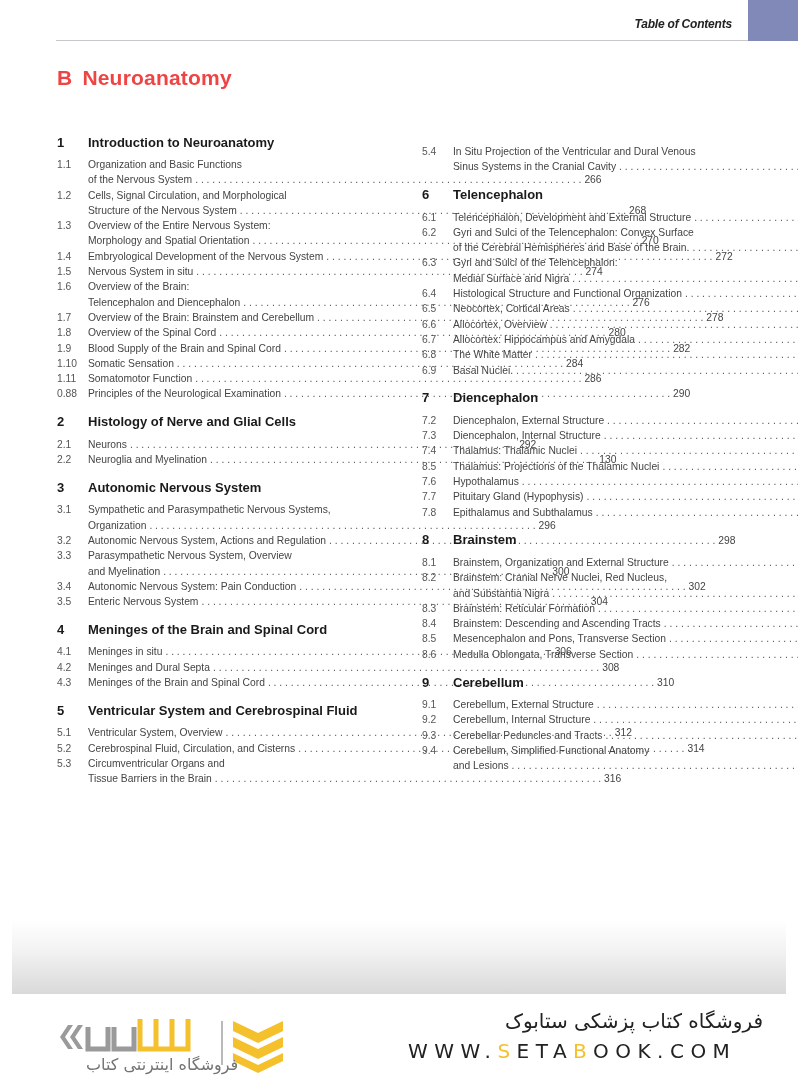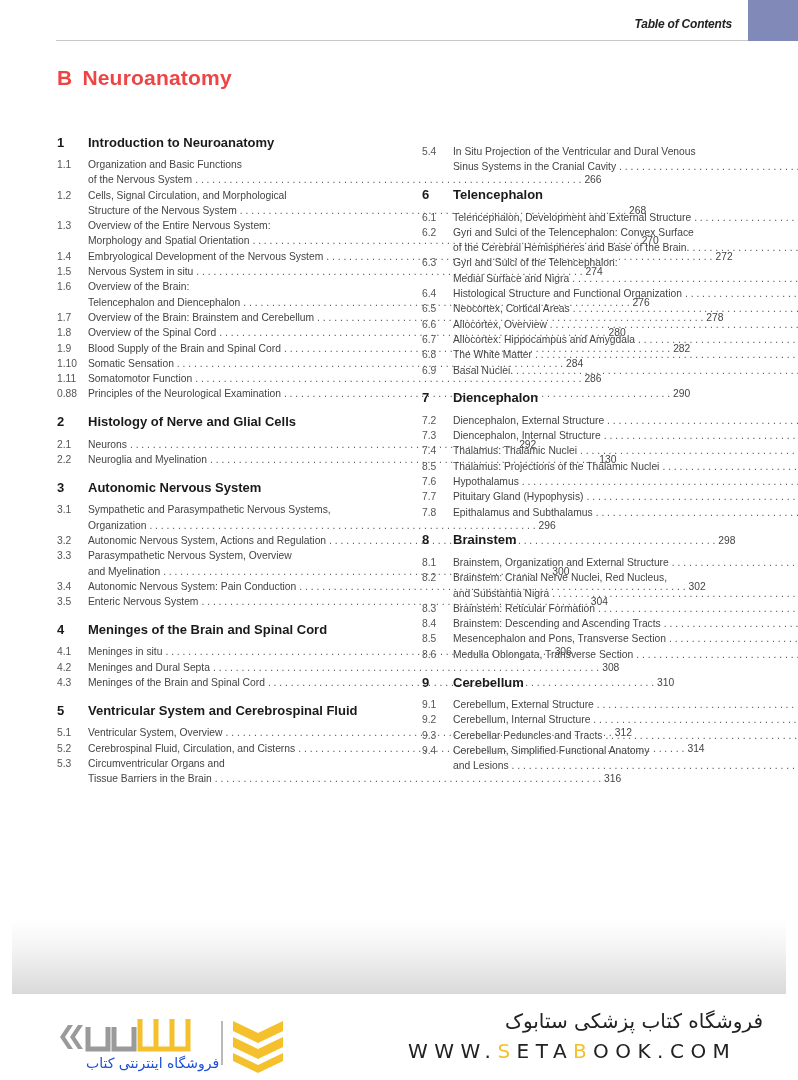--- a/index.html
+++ b/index.html
@@ -634,18 +634,18 @@
       <path d="M66 14 L66 36 L86 36 L86 14" stroke="#9a9a9a"></path>
       <path d="M92 6 L92 36 L108 36 L108 6 M108 36 L124 36 L124 6 M124 36 L140 36 L140 6" stroke="#f4c02c"></path>
     </g>
     <g fill="#f4c02c">
       <polygon points="185,8 210,20 235,8 235,18 210,30 185,18"></polygon>
       <polygon points="185,24 210,36 235,24 235,34 210,46 185,34"></polygon>
       <polygon points="185,40 210,52 235,40 235,48 210,60 185,48"></polygon>
     </g>
   </svg>
   <div class="logo-divider"></div>
-  <div style="position:absolute;left:86px;top:60px;font-size:14px;color:#1d4ed8;direction:rtl;font-family:'DejaVu Sans',sans-serif;">فروشگاه اینترنتی کتاب</div>
+  <div style="position:absolute;left:86px;top:60px;font-size:16px;color:#737373;direction:rtl;font-family:'DejaVu Sans',sans-serif;">فروشگاه اینترنتی کتاب</div>
   <div class="fa-title">فروشگاه کتاب پزشکی ستابوک</div>
   <div class="url">
     <span>WWW.</span><span class="hl">S</span><span>ETA</span><span class="hl">B</span><span>OOK.COM</span>
   </div>
 </div>
 
 </body></html>

